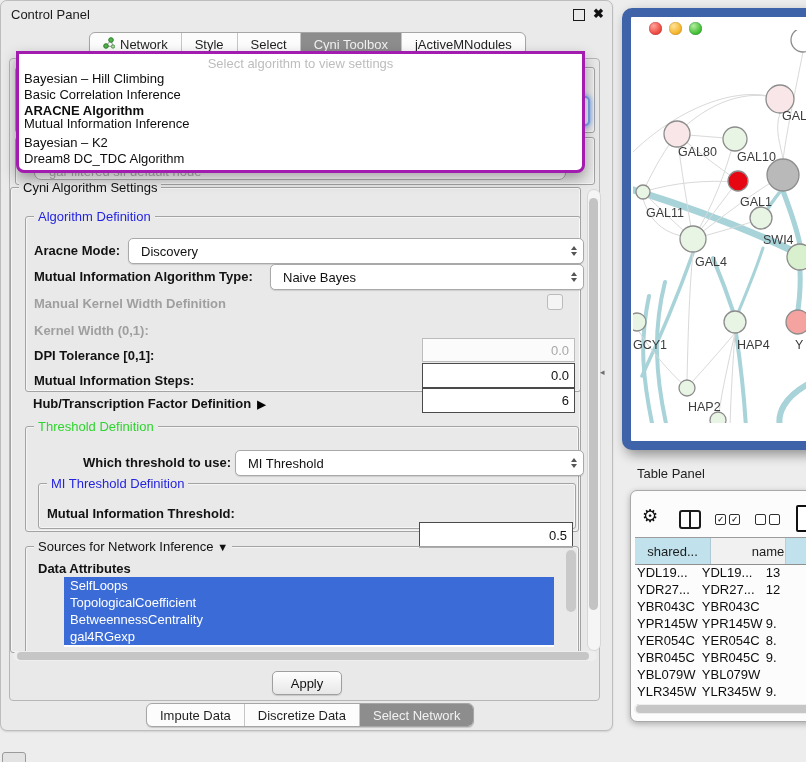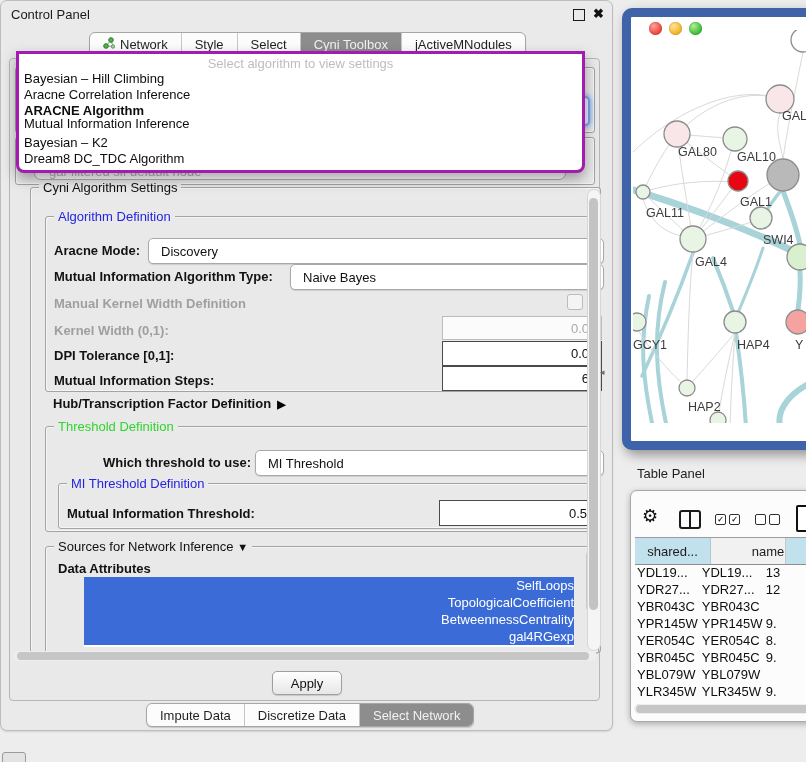--- a/index.html
+++ b/index.html
@@ -30,21 +30,21 @@
   .blabel{position:absolute;font-size:13px;font-weight:bold;color:#121212;white-space:nowrap;}
   .blabel.dim{color:#9f9f9f;}
   .combo{position:absolute;background:#fff;border:1px solid #a9a9a9;border-radius:5px;
     display:flex;align-items:center;padding-left:12px;font-size:13px;color:#111;
     box-shadow:0 1px 1px rgba(0,0,0,.12);}
   .spin{position:absolute;right:6px;top:50%;transform:translateY(-50%);display:flex;flex-direction:column;gap:2px;}
   .spin b{width:0;height:0;border-left:3.5px solid transparent;border-right:3.5px solid transparent;}
   .spin b.up{border-bottom:4.5px solid #555;}
   .spin b.dn{border-top:4.5px solid #555;}
   .field{position:absolute;background:#fff;border:1px solid #4a4a4a;font-size:13px;color:#111;
-    display:flex;align-items:center;justify-content:flex-end;padding-right:12px;}
+    display:flex;align-items:center;justify-content:flex-end;padding-right:5px;margin-top:22px;}
   .field.dim{border:1px solid #bcbcbc;color:#a8a8a8;background:#fbfbfb;}
   .cbx{position:absolute;width:14px;height:14px;border:1px solid #bbb;border-radius:3px;background:#f4f4f4;}
   
   #spinstub{left:555px;top:28px;width:15px;height:26px;background:#e7eefb;border:2px solid #77a5ea;
     border-radius:5px;box-shadow:0 0 5px 1px rgba(110,160,245,.85);}
   #bgcombo{left:24px;top:93px;width:516px;height:26px;background:#fff;border:1px solid #b0b0b0;border-radius:7px;
     display:flex;align-items:flex-end;padding-left:14px;font-size:13px;color:#b5b5b5;overflow:hidden;}
   
   #popup{left:16px;top:51px;width:563px;height:116px;background:#fff;border:3px solid #a21caf;
     border-radius:0 0 8px 8px;box-shadow:0 6px 14px rgba(0,0,0,.35);z-index:60;}
@@ -141,21 +141,21 @@
               <b class="up"></b>
               <b class="dn"></b>
             </span>
         </div>
       </div>
       <div class="gbox" style="left:5px;top:78px;width:578px;height:46px;"></div>
       <div id="bgcombo" class="abs">
         <span>gal-filtered sif default node</span>
       </div>
 
-      <div class="gbox" style="left:20px;top:128px;width:569px;height:464px;text-align:right;">
+      <div class="gbox" style="left:0;top:128px;width:569px;height:464px;">
         <span class="glabel">Cyni Algorithm Settings</span>
 
         <div class="gbox" style="left:14px;top:28px;width:554px;height:174px;">
           <span class="glabel blue">Algorithm Definition</span>
           <span class="blabel" style="left:8px;top:26px;">Aracne Mode:</span>
           <div class="combo" style="left:102px;top:21px;width:442px;height:24px;">
             <span>Discovery</span>
             <span class="spin">
                 <b class="up"></b>
                 <b class="dn"></b>
@@ -385,19 +385,19 @@
         </div>
       </div>
     <div id="tbl-hscroll" class="sbtrack-h abs">
       <div class="sbthumb-h" style="left:2px;width:174px;"></div>
     </div>
   </div>
 
   <div id="popup" class="abs">
     <div class="phead">Select algorithm to view settings</div>
   <div class="pitem" style="top:17px;">Bayesian – Hill Climbing</div>
-      <div class="pitem" style="top:33px;">Aracne Correlation Inference</div>
+      <div class="pitem" style="top:33px;">Basic Correlation Inference</div>
       <div class="pitem bold" style="top:49px;">ARACNE Algorithm</div>
       <div class="pitem" style="top:62px;">Mutual Information Inference</div>
       <div class="pitem" style="top:81px;">Bayesian – K2</div>
       <div class="pitem" style="top:97px;">Dream8 DC_TDC Algorithm</div>
     </div>
 </div>
 
 </body></html>

